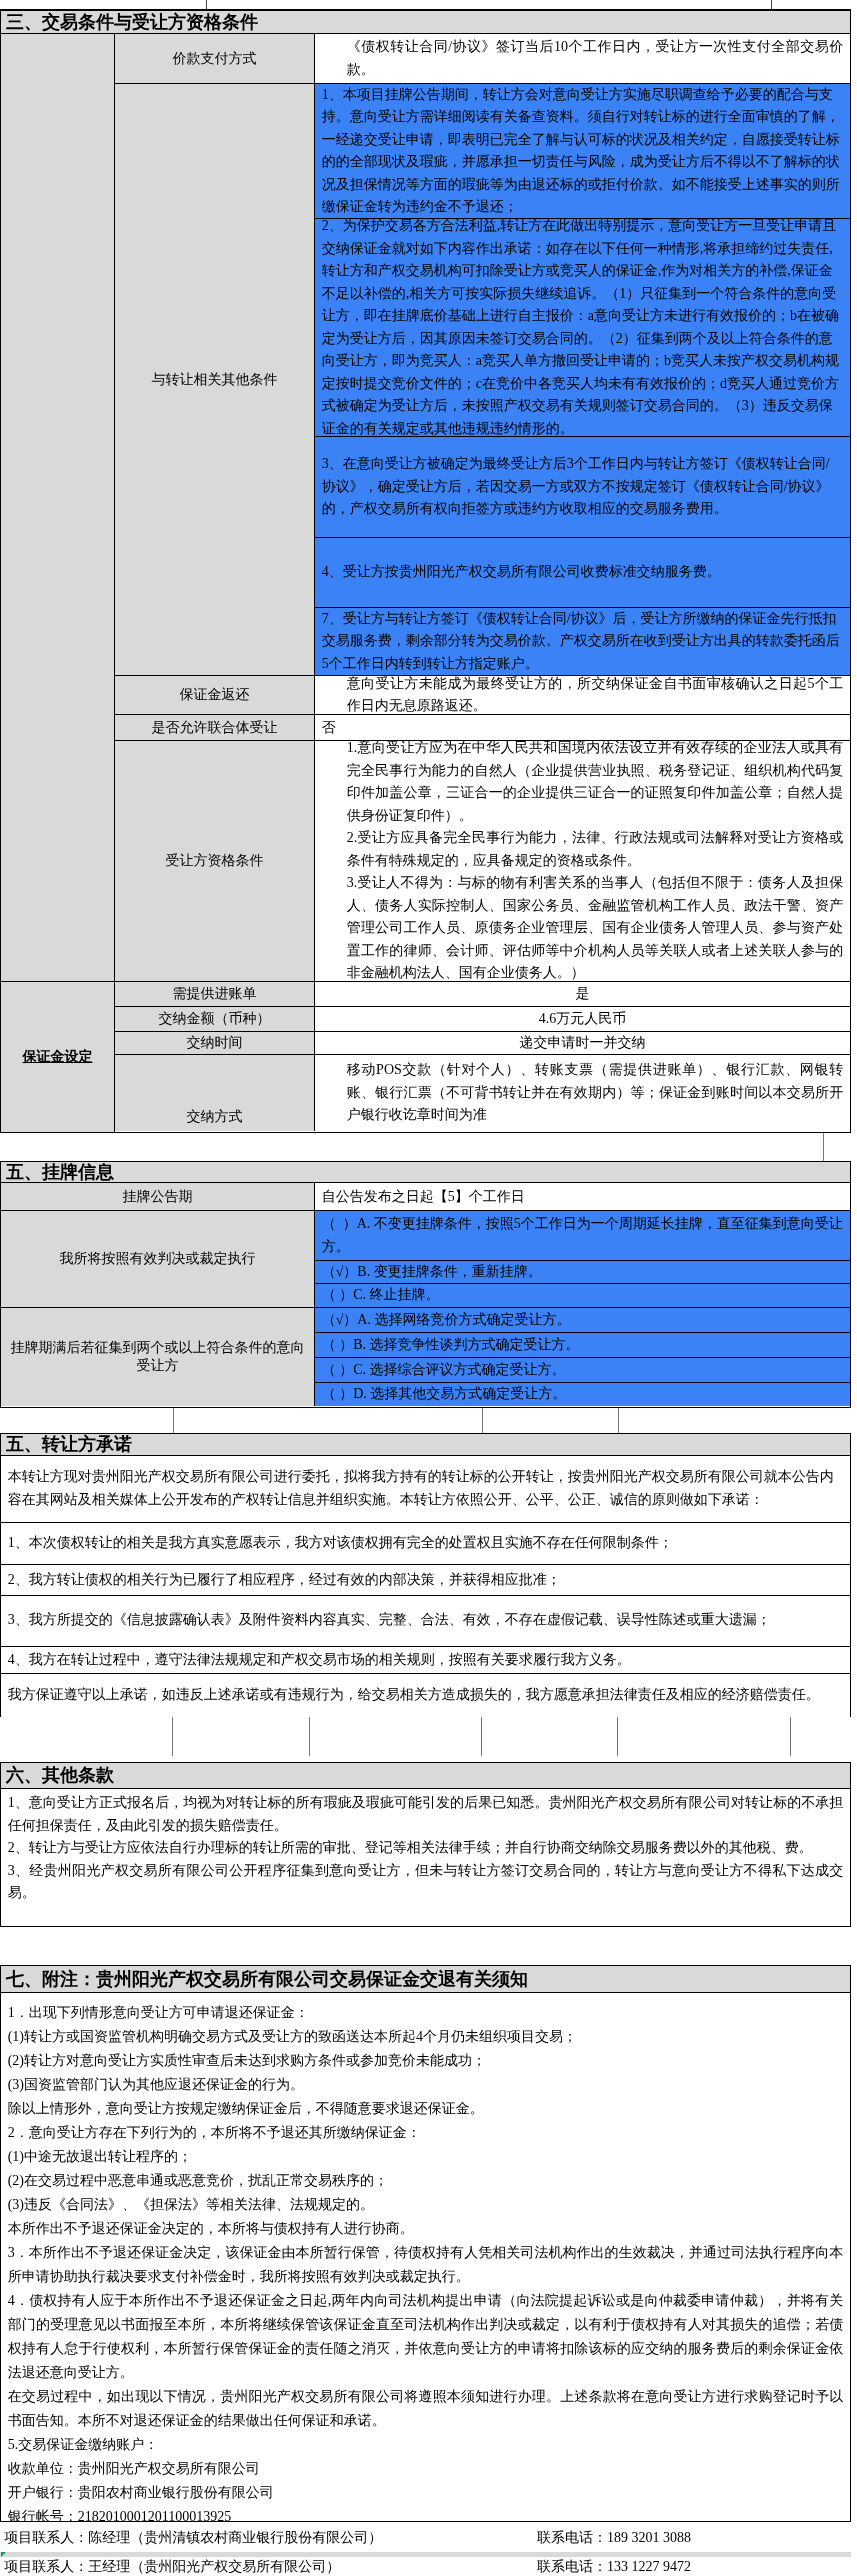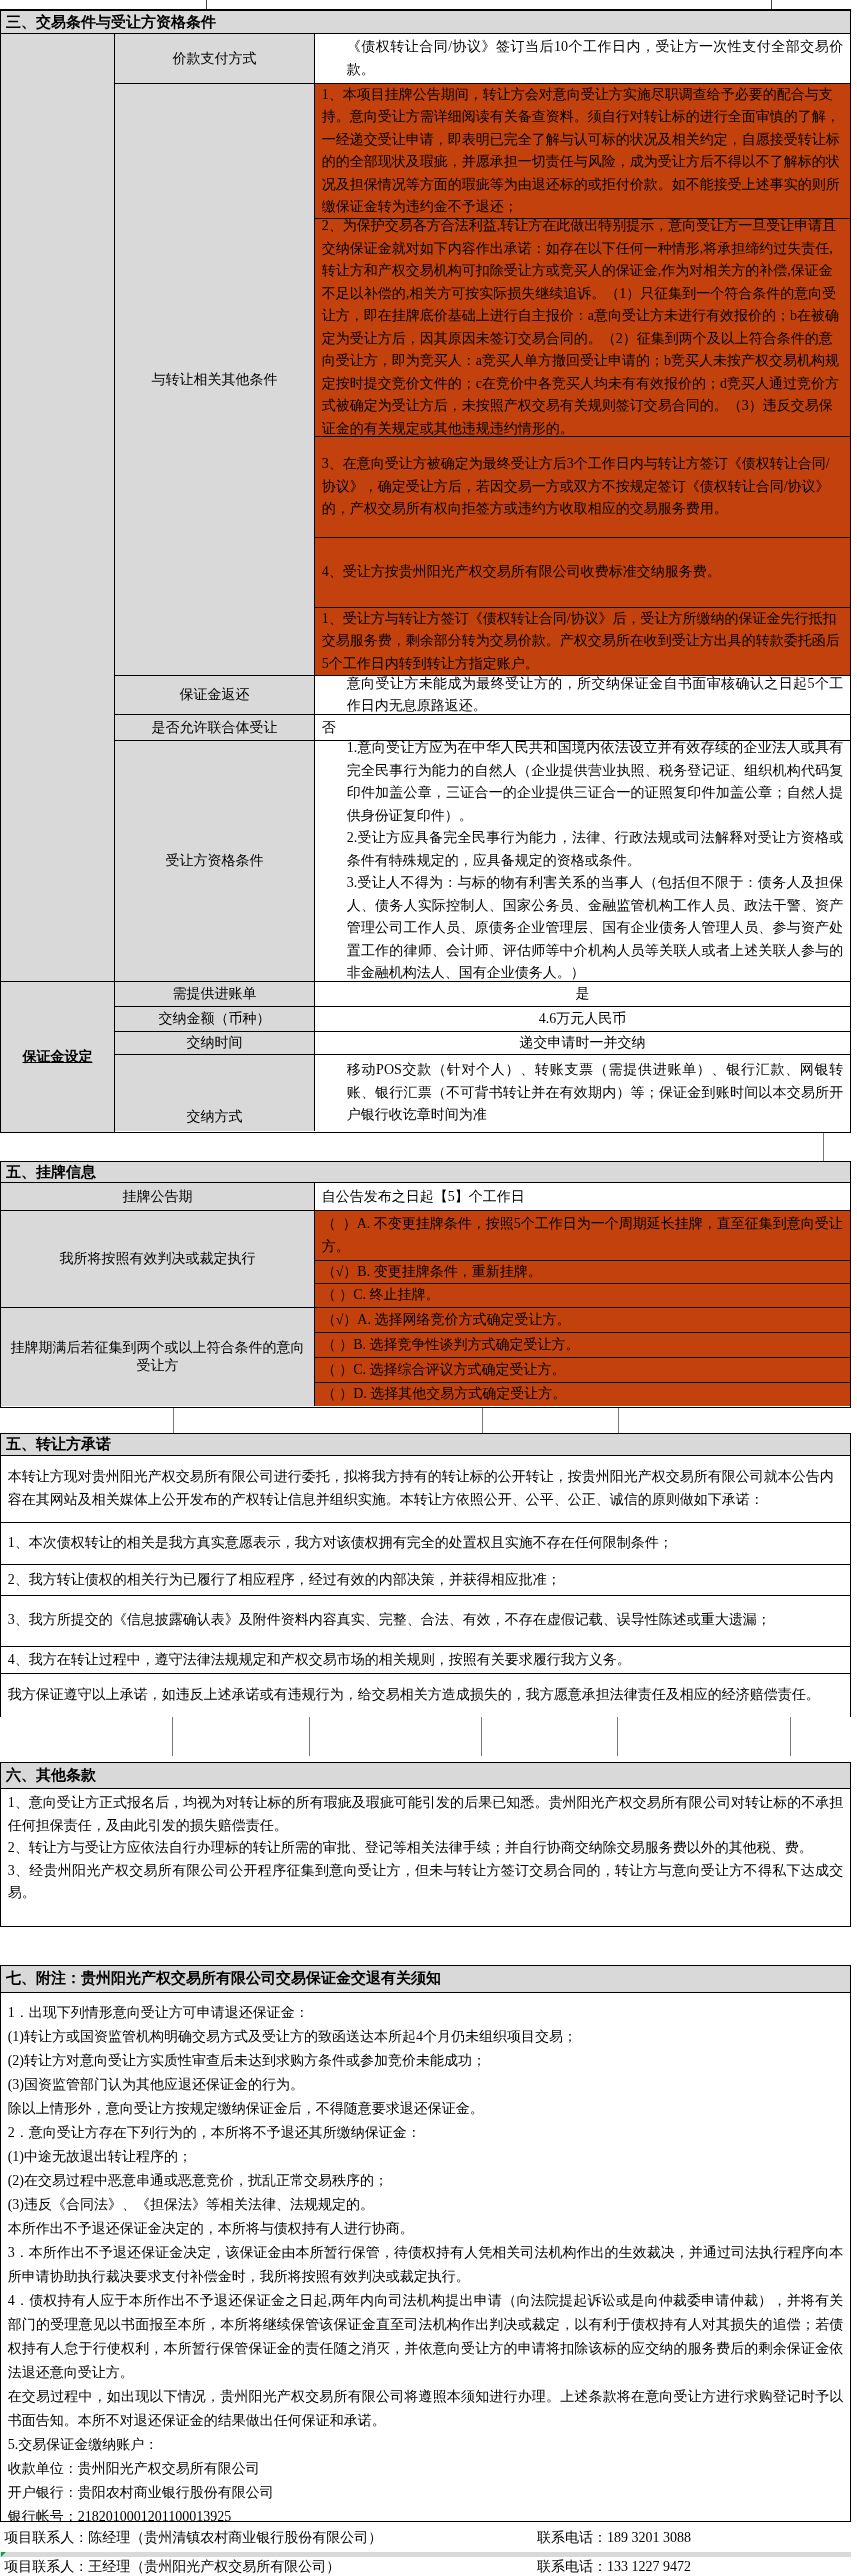--- a/index.html
+++ b/index.html
@@ -7,21 +7,21 @@
   body {
     width: 857px; height: 2576px; position: relative;
     font-family: "Liberation Serif", "DejaVu Serif", serif;
     color:#000; font-size:14px;
   }
   .doc { width: 851px; position: relative; }
 
   
   .gray { background:#d9d9d9;text-decoration:underline; }
   .sec-header {
-    height:24px; background:#d9d9d9; font-weight:bold; font-size:15px;
+    height:24px; background:#d9d9d9; font-weight:bold; font-size:18px;
     display:flex; align-items:center; padding-left:5px;
     border:0.8px solid #000;
   }
   .strip { position:relative; background:#fff; }
   .vline { position:absolute; top:0; bottom:0; width:0.8px; background:#777; }
   .ml { white-space:pre-wrap; }
 
   .tbl { border-left:0.8px solid #000; border-right:0.8px solid #000; border-bottom:1.7px solid #000; }
   .row { display:flex; overflow:hidden; }
   .lab {
@@ -31,21 +31,21 @@
   }
   .con {
     flex:1; display:flex; align-items:center;
     padding:1.7px 6.7px; overflow:hidden; background:#fff;
   }
   .con.just > div { text-align:justify;margin-left:25px; }
   .bb1 { border-bottom:0.8px solid #000; }
   .bb2 { border-bottom:1.7px solid #000; }
   .center-text { justify-content:center; text-align:center; }
   .stack { flex:1; display:flex; flex-direction:column; }
-  .opt { display:flex; align-items:center; padding:0.8px 6.7px; overflow:hidden; background:#c2410c; }
+  .opt { display:flex; align-items:center; padding:0.8px 6.7px; overflow:hidden; background:#3b82f6; }
 
   .para-block { border-left:0.8px solid #000; border-right:0.8px solid #000; border-bottom:1.7px solid #000;
     padding:3.3px 6.7px; line-height:22.5px; overflow:hidden; background:#fff; }
   .line27 { line-height:22.5px; }
   .line29 { line-height:24px; }
 
   
   #sec3 { display:flex; height:1099px; }
   #sec3 .c1 { width:114px; border-right:0.8px solid #000; display:flex; flex-direction:column; }
   #sec3 .c1a { height:948px; border-bottom:1.7px solid #000; }
@@ -106,21 +106,21 @@
           <div class="opt just bb1 line27" style="height:218px">
             <div class="ml">2、为保护交易各方合法利益,转让方在此做出特别提示，意向受让方一旦受让申请且交纳保证金就对如下内容作出承诺：如存在以下任何一种情形,将承担缔约过失责任,转让方和产权交易机构可扣除受让方或竞买人的保证金,作为对相关方的补偿,保证金不足以补偿的,相关方可按实际损失继续追诉。（1）只征集到一个符合条件的意向受让方，即在挂牌底价基础上进行自主报价：a意向受让方未进行有效报价的；b在被确定为受让方后，因其原因未签订交易合同的。（2）征集到两个及以上符合条件的意向受让方，即为竞买人：a竞买人单方撤回受让申请的；b竞买人未按产权交易机构规定按时提交竞价文件的；c在竞价中各竞买人均未有有效报价的；d竞买人通过竞价方式被确定为受让方后，未按照产权交易有关规则签订交易合同的。（3）违反交易保证金的有关规定或其他违规违约情形的。</div>
           </div>
           <div class="opt just bb1 line27" style="height:101px">
             <div class="ml">3、在意向受让方被确定为最终受让方后3个工作日内与转让方签订《债权转让合同/协议》，确定受让方后，若因交易一方或双方不按规定签订《债权转让合同/协议》的，产权交易所有权向拒签方或违约方收取相应的交易服务费用。</div>
           </div>
           <div class="opt just bb1 line27" style="height:70px">
             <div class="ml">4、受让方按贵州阳光产权交易所有限公司收费标准交纳服务费。</div>
           </div>
           <div class="opt just line27" style="height:67px">
-            <div class="ml">1、受让方与转让方签订《债权转让合同/协议》后，受让方所缴纳的保证金先行抵扣交易服务费，剩余部分转为交易价款。产权交易所在收到受让方出具的转款委托函后5个工作日内转到转让方指定账户。</div>
+            <div class="ml">7、受让方与转让方签订《债权转让合同/协议》后，受让方所缴纳的保证金先行抵扣交易服务费，剩余部分转为交易价款。产权交易所在收到受让方出具的转款委托函后5个工作日内转到转让方指定账户。</div>
           </div>
         </div>
       </div>
 
       <div class="row bb1" style="height:39px">
         <div class="lab">保证金返还</div>
         <div class="con just line27">
           <div class="ml">意向受让方未能成为最终受让方的，所交纳保证金自书面审核确认之日起5个工作日内无息原路返还。</div>
         </div>
       </div>

